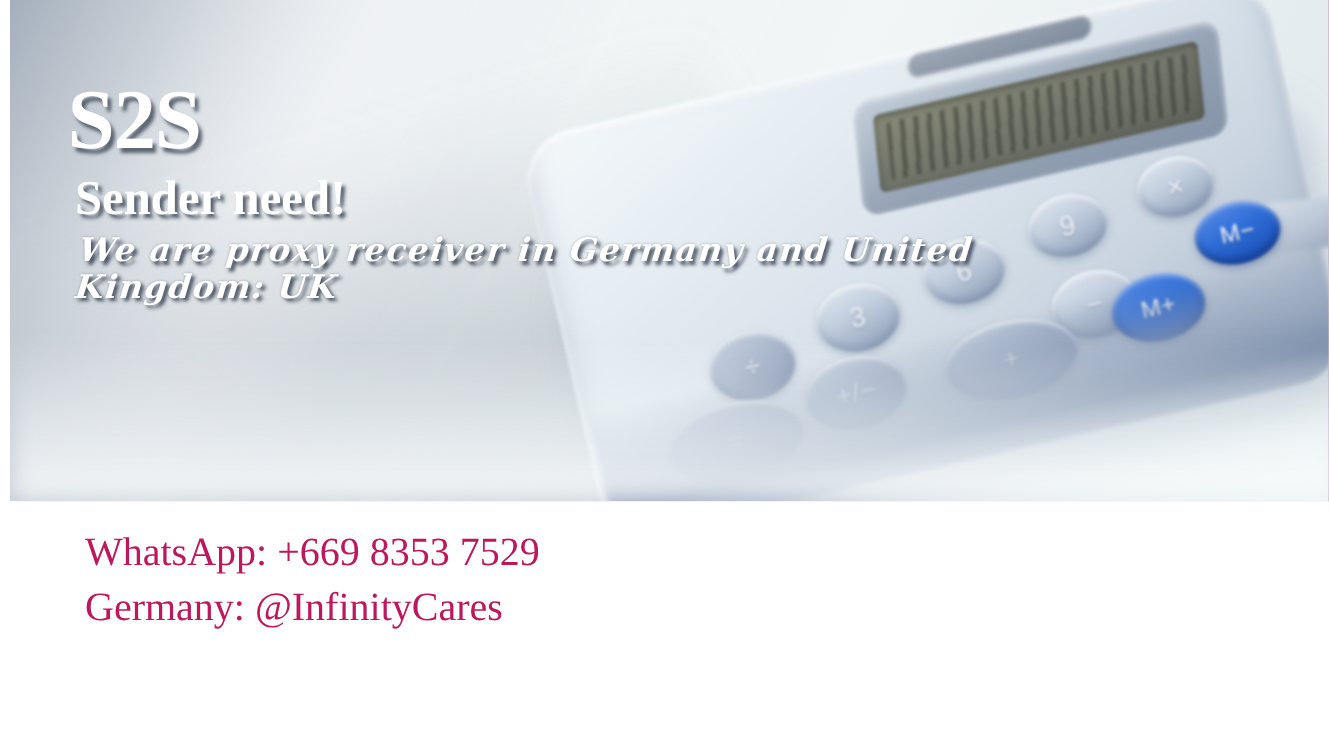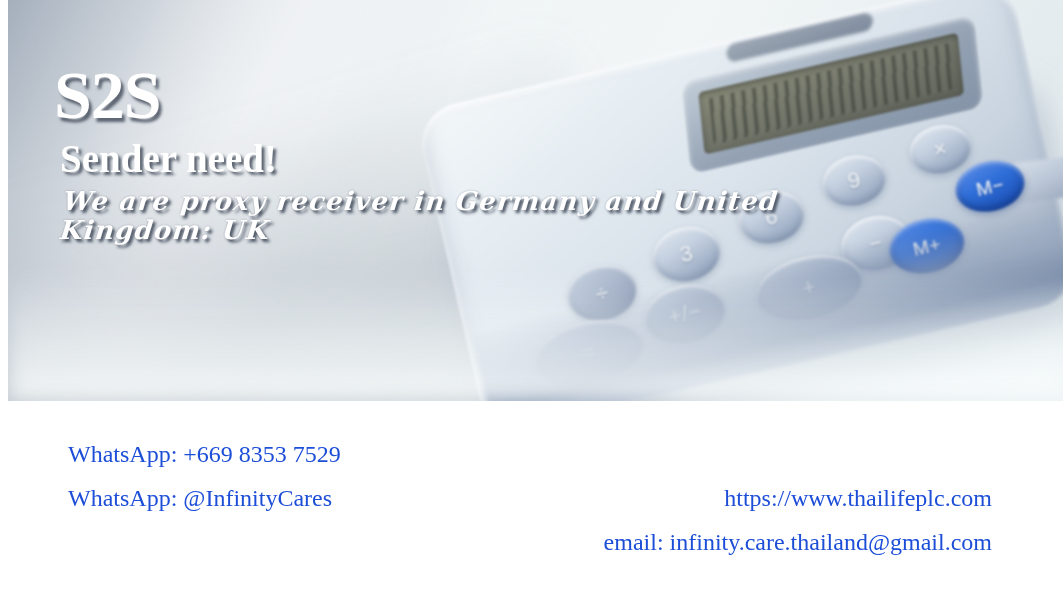--- a/index.html
+++ b/index.html
@@ -277,25 +277,24 @@
     position: absolute;
     left: 0;
     top: 401px;
     width: 1063px;
     height: 199px;
     background: #ffffff;
   }
   .contact-col {
     position: absolute;
     font-family: "Liberation Serif", serif;
-    font-size: 24px;
-    color: #1d4ed8;
+    font-size: 32px;
+    color: #be185d;
     line-height: 44px;
     white-space: nowrap;
-    margin-top: 13px;
   }
   #col-left  { left: 68px;  top: 18px; text-align: left; }
   #col-right { right: 71px; top: 62px; text-align: right; }
   .contact-line { display: block; }
 </style>
 </head>
 <body>
 
 <div id="card">
 
@@ -363,23 +362,19 @@
       <div class="h-sub">Sender need!</div>
       <div class="h-tag">We are proxy receiver in Germany and United Kingdom: UK</div>
     </div>
 
   </div>
 
   <div id="footer">
 
     <div class="contact-col" id="col-left">
       <span class="contact-line">WhatsApp: +669 8353 7529</span>
-      <span class="contact-line">WhatsApp: @InfinityCares</span>
+      <span class="contact-line">Germany: @InfinityCares</span>
     </div>
 
-    <div class="contact-col" id="col-right">
-      <span class="contact-line">https://www.thailifeplc.com</span>
-      <span class="contact-line">email: infinity.care.thailand@gmail.com</span>
-    </div>
 
   </div>
 
 </div>
 
 </body></html>

